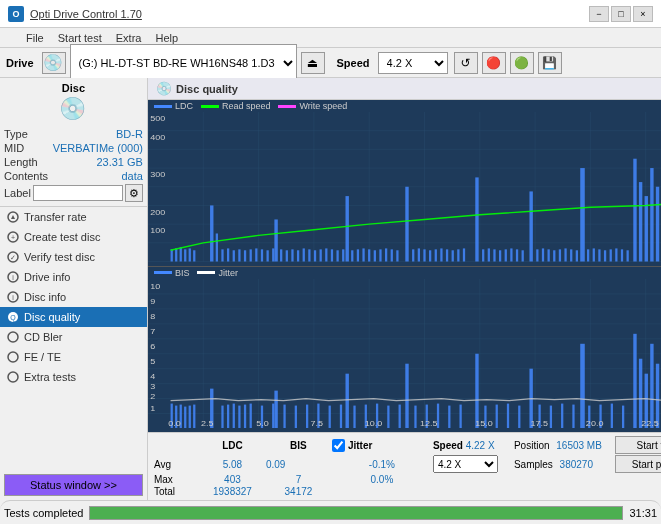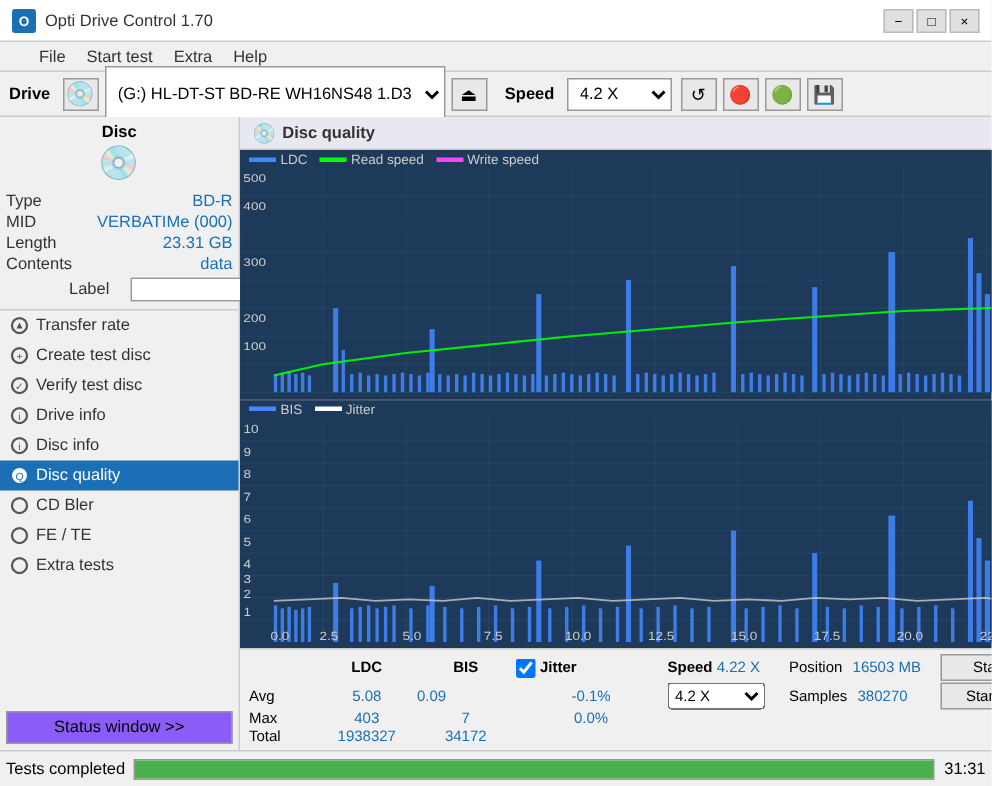--- a/index.html
+++ b/index.html
@@ -2,21 +2,21 @@
 <html><head>
   <meta charset="utf-8">
   <style>
     * { margin: 0; padding: 0; box-sizing: border-box; }
     body { width: 661px; height: 524px; font-family: 'Segoe UI', Tahoma, sans-serif; font-size: 11px; background: #f0f0f0; overflow: hidden; }
 
     
     .titlebar { background: #fff; height: 28px; display: flex; align-items: center; padding: 0 8px; border-bottom: 1px solid #ccc; justify-content: space-between; }
     .titlebar-left { display: flex; align-items: center; gap: 6px; font-size: 11px; }
     .titlebar-icon { width: 16px; height: 16px; background: #1a6fb5; border-radius: 2px; display: flex; align-items: center; justify-content: center; color: white; font-size: 9px; font-weight: bold; }
-    .titlebar-title { font-size: 11px; color: #333; }
+    .titlebar-title { font-size: 11px; color: #333; text-decoration: underline; }
     .titlebar-controls { display: flex; gap: 2px; }
     .titlebar-btn { width: 20px; height: 16px; background: #e0e0e0; border: 1px solid #bbb; font-size: 9px; cursor: pointer; display: flex; align-items: center; justify-content: center; }
 
     
     .menubar { background: #f0f0f0; height: 20px; display: flex; align-items: center; padding: 0 20px; border-bottom: 1px solid #ccc; gap: 2px; }
     .menubar-item { padding: 1px 6px; font-size: 11px; cursor: pointer; color: #333; }
 
     
     .drive-toolbar { background: #f0f0f0; height: 30px; display: flex; align-items: center; padding: 0 6px; border-bottom: 1px solid #ccc; gap: 4px; }
     .drive-label { font-size: 11px; font-weight: bold; margin-right: 4px; }
@@ -30,21 +30,21 @@
 
     
     .sidebar { width: 160px; background: #f0f0f0; border-right: 1px solid #ccc; display: flex; flex-direction: column; }
     .disc-section { padding: 4px; border-bottom: 1px solid #ccc; }
     .disc-header { display: flex; align-items: center; justify-content: space-between; margin-bottom: 4px; flex-direction: column; }
     .disc-title { font-weight: bold; font-size: 11px; }
     .disc-icon { width: 30px; height: 30px; display: flex; align-items: center; justify-content: center; }
     .disc-row { display: flex; justify-content: space-between; align-items: center; margin-bottom: 2px; }
     .disc-key { color: #333; font-size: 11px; }
     .disc-val { color: #1a6fb5; font-size: 11px; text-align: right; }
-    .label-row { display: flex; align-items: center; gap: 14px; margin-top: 2px; margin-left: 42px; }
+    .label-row { display: flex; align-items: center; gap: 2px; margin-top: 2px; }
     .label-input { width: 90px; height: 16px; border: 1px solid #999; background: white; font-size: 10px; padding: 0 2px; }
     .label-btn { width: 18px; height: 18px; background: #e8e8e8; border: 1px solid #999; display: flex; align-items: center; justify-content: center; cursor: pointer; }
 
     .nav-item { display: flex; align-items: center; gap: 4px; padding: 3px 6px; cursor: pointer; color: #333; font-size: 11px; }
     .nav-item.active { background: #1a6fb5; color: white; }
     .nav-icon { width: 14px; height: 14px; display: flex; align-items: center; justify-content: center; font-size: 10px; flex-shrink: 0; }
 
     
     .status-btn { margin: auto 4px 4px 4px; }
     .status-btn button { width: 100%; height: 22px; background: #8b5cf6; border: 1px solid #999; font-size: 11px; cursor: pointer; }
@@ -58,21 +58,21 @@
 
     
     .chart-container { flex: 1; display: flex; flex-direction: column; overflow: hidden; }
     .legend-item { display: flex; align-items: center; gap: 3px; }
     .action-btn { height: 22px; padding: 0 8px; background: #e8e8e8; border: 1px solid #999; font-size: 11px; cursor: pointer; }
     .progress-bar-container { flex: 1; height: 14px; background: #ddd; border: 1px solid #999; position: relative; }
     .progress-bar-fill { height: 100%; background: #4CAF50; width: 100%; }
     .progress-text-over { position: absolute; top: 0; left: 0; right: 0; bottom: 0; display: flex; align-items: center; justify-content: center; font-size: 10px; color: #333; }
 
     
-    .footer { height: 24px; background: #f0f0f0; border-top: 1px solid #ccc; display: flex; align-items: center; padding: 0 4px; gap: 6px; }
+    .footer { height: 24px; background: #f0f0f0; border-top: 1px solid #ccc; display: flex; align-items: center; padding: 0 4px; gap: 6px; border-radius: 10px; }
 
     
     svg { display: block; }
   </style>
 </head>
 <body>
 
 <div class="titlebar">
   <div class="titlebar-left">
     <div class="titlebar-icon">

